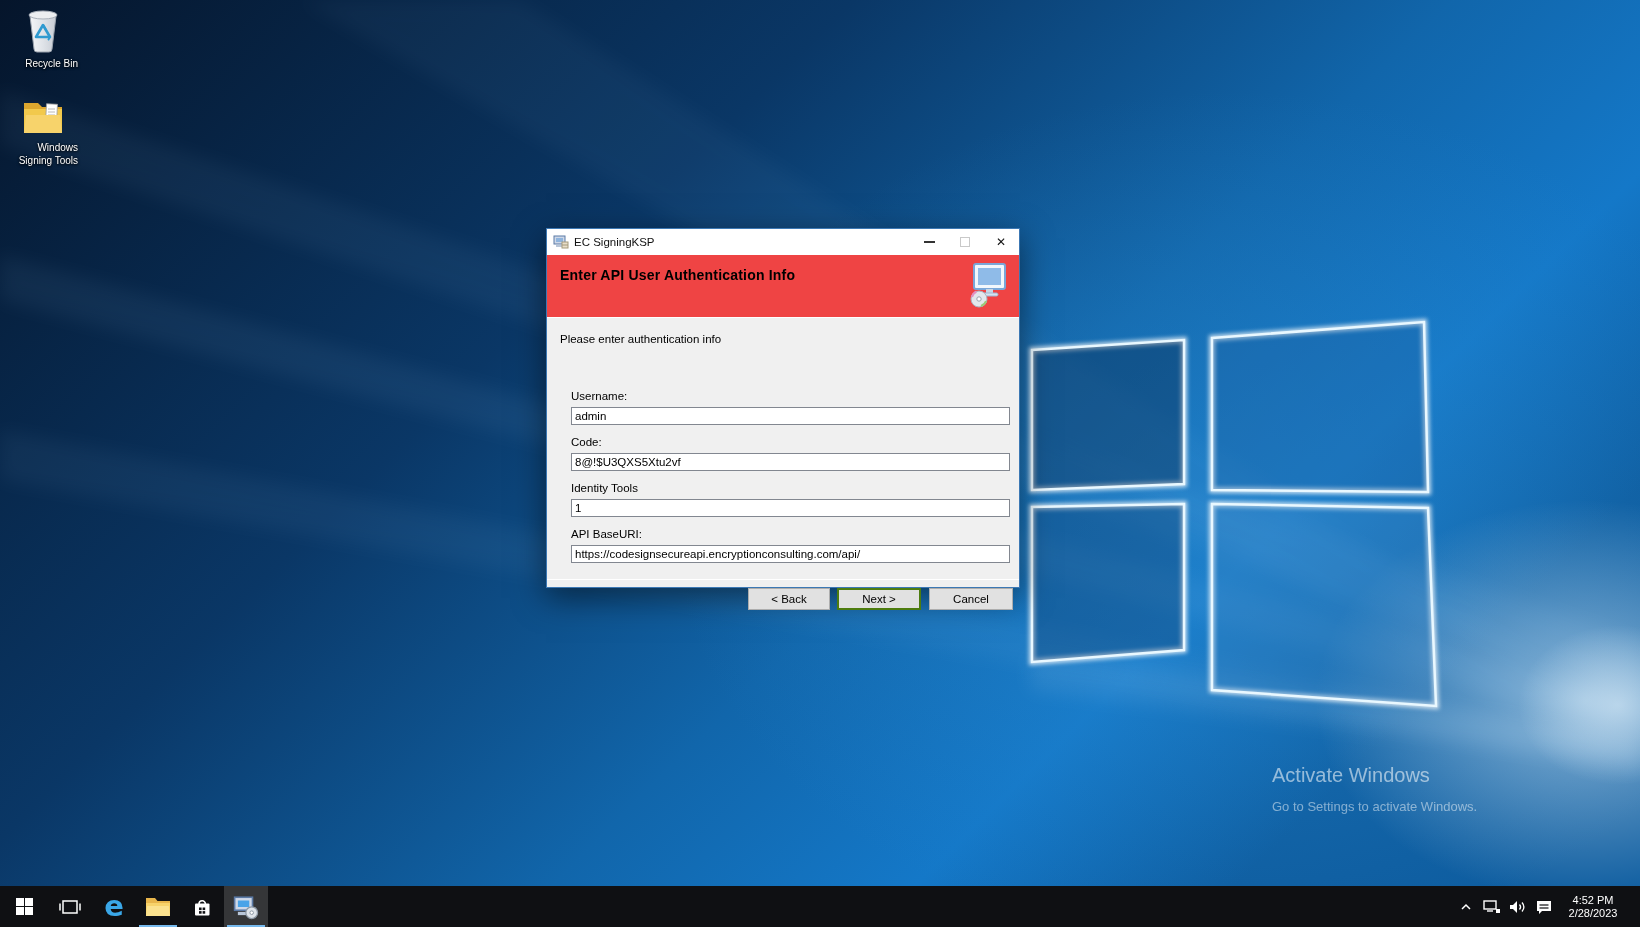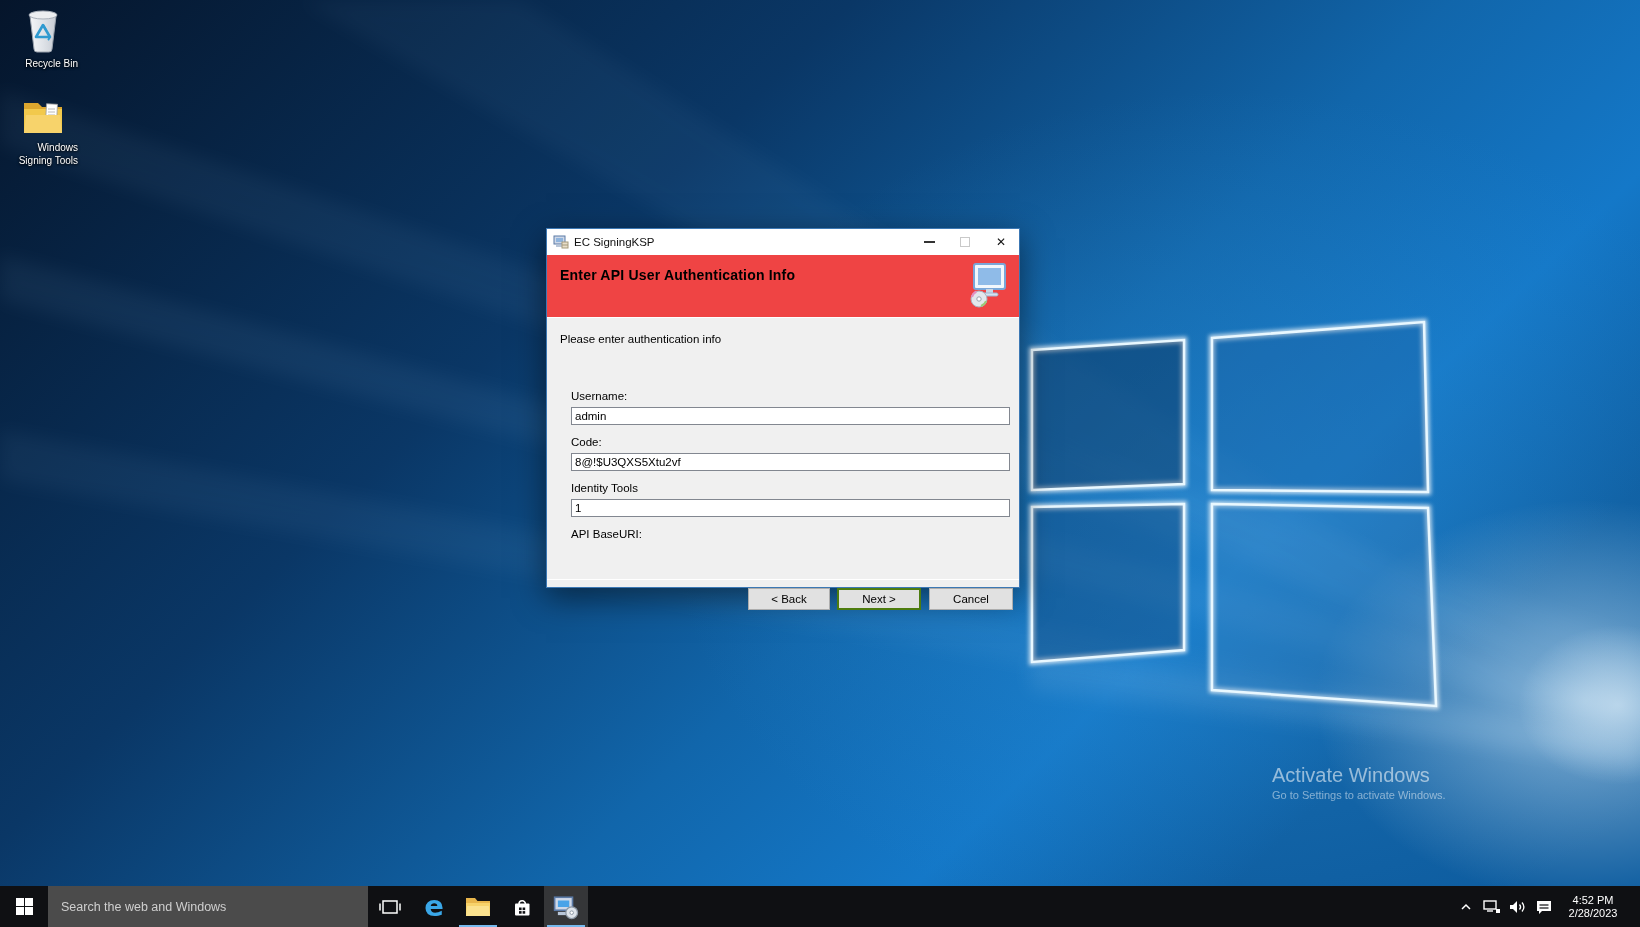--- a/index.html
+++ b/index.html
@@ -15,21 +15,21 @@
                   font-size:10px; cursor:default;padding-left:8px; }
   .desktop-icon .art { display:block; margin:0 auto 3px; }
   .desktop-icon .icon-label { line-height:13px;
       text-shadow:0 1px 3px rgba(0,0,0,.95), 0 0 2px rgba(0,0,0,.8); }
   #icon-recycle { left:0; top:8px; }
   #icon-signing { left:0; top:98px; }
 
   
   .watermark { position:absolute; left:1272px; top:764px; pointer-events:none; }
   .watermark .wm1 { font-size:20px; color:rgba(255,255,255,.55); }
-  .watermark .wm2 { font-size:11px; color:rgba(255,255,255,.48); margin-top:2px; }
+  .watermark .wm2 { font-size:13px; color:rgba(255,255,255,.48); margin-top:12px; }
 
   
   .dialog { position:absolute; left:546px; top:228px; width:474px; height:360px;
             background:#f0f0f0; border:1px solid #3c78b4;
             box-shadow:0 10px 30px rgba(0,0,0,.5); }
   .titlebar { position:absolute; left:0; top:0; right:0; height:26px; background:#fff;
               display:flex; align-items:center; padding-left:6px; }
   .titlebar .app-ico { margin-right:5px; }
   .title-text { font-size:11.5px; color:#111; }
   .win-controls { margin-left:auto; display:flex; height:100%; }
@@ -222,40 +222,40 @@
     <label class="field-label" id="lbl-f0">Username:</label>
     <input class="field-input" id="inp-f0" type="text" value="admin" style="">
 
     <label class="field-label" id="lbl-f1">Code:</label>
     <input class="field-input" id="inp-f1" type="text" value="8@!$U3QXS5Xtu2vf" style="">
 
     <label class="field-label" id="lbl-f2">Identity Tools</label>
     <input class="field-input" id="inp-f2" type="text" value="1" style="">
 
     <label class="field-label" id="lbl-f3">API BaseURI:</label>
+    <input class="field-input" id="inp-f3" type="text" value="https://codesignsecureapi.encryptionconsulting.com/api/" style="">
 
     <div class="groove" id="groove2"></div>
 
     <button class="btn" id="btn-back">&lt; Back</button>
     <button class="btn" id="btn-next">Next &gt;</button>
     <button class="btn" id="btn-cancel">Cancel</button>
   </div>
 
   <div class="taskbar">
 
     <div class="start">
       <svg width="17" height="17" viewBox="0 0 17 17">
         <rect x="0" y="0" width="8" height="8" fill="#fff"></rect>
         <rect x="9" y="0" width="8" height="8" fill="#fff"></rect>
         <rect x="0" y="9" width="8" height="8" fill="#fff"></rect>
         <rect x="9" y="9" width="8" height="8" fill="#fff"></rect>
       </svg>
     </div>
 
-    <input class="search" type="text" placeholder="Search the web and Windows" style="">
 
     <div class="tb-btn">
       <svg width="24" height="24" viewBox="0 0 24 24">
         <rect x="5" y="6" width="14" height="12" fill="none" stroke="#fff" stroke-width="1.5"></rect>
         <line x1="2" y1="8.5" x2="2" y2="15.5" stroke="#fff" stroke-width="1.5"></line>
         <line x1="22" y1="8.5" x2="22" y2="15.5" stroke="#fff" stroke-width="1.5"></line>
       </svg>
     </div>
 
     <div class="tb-btn">

